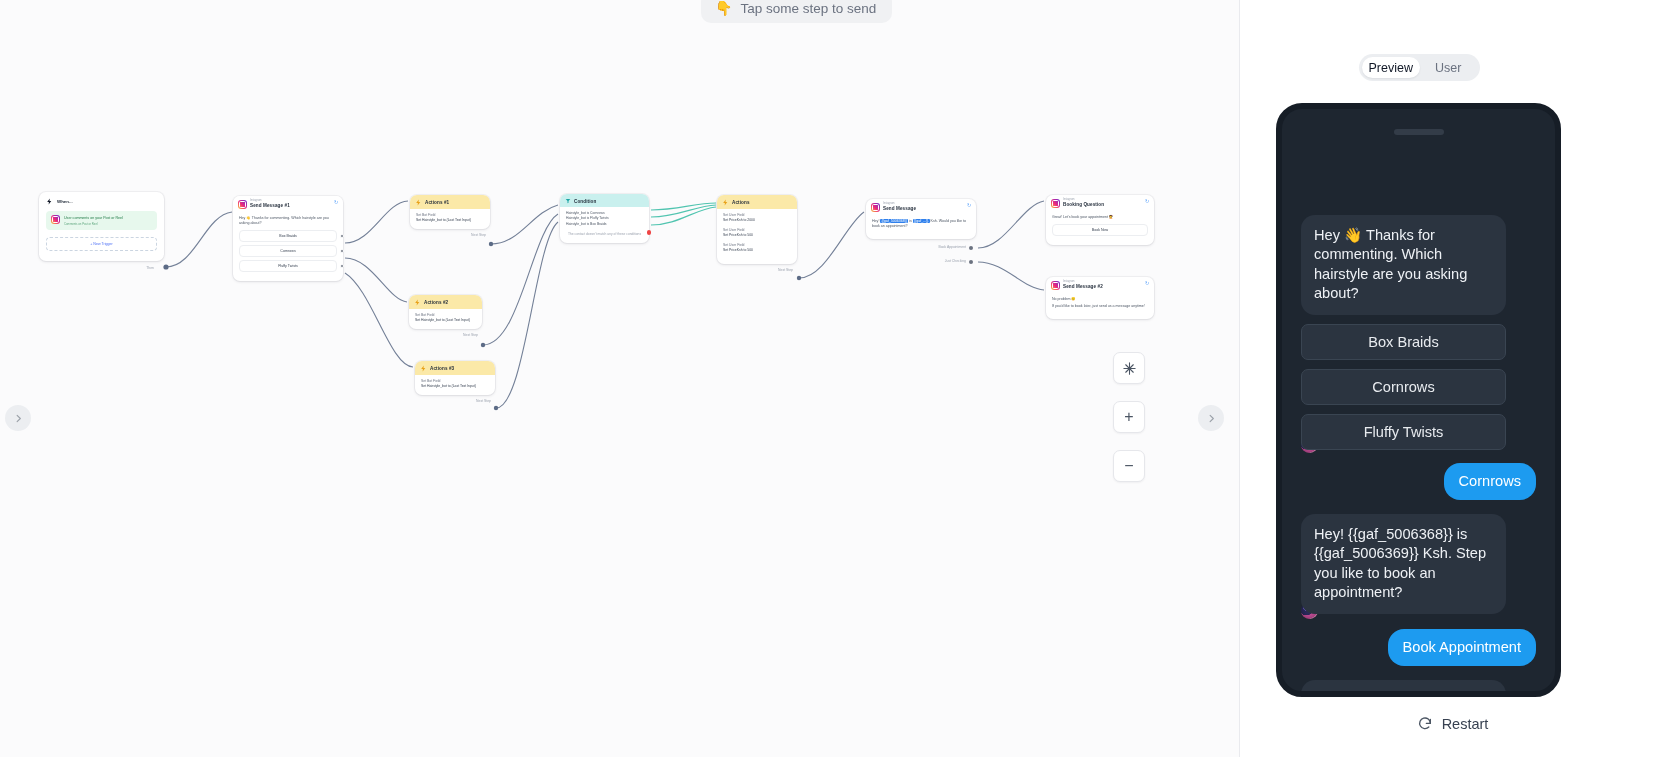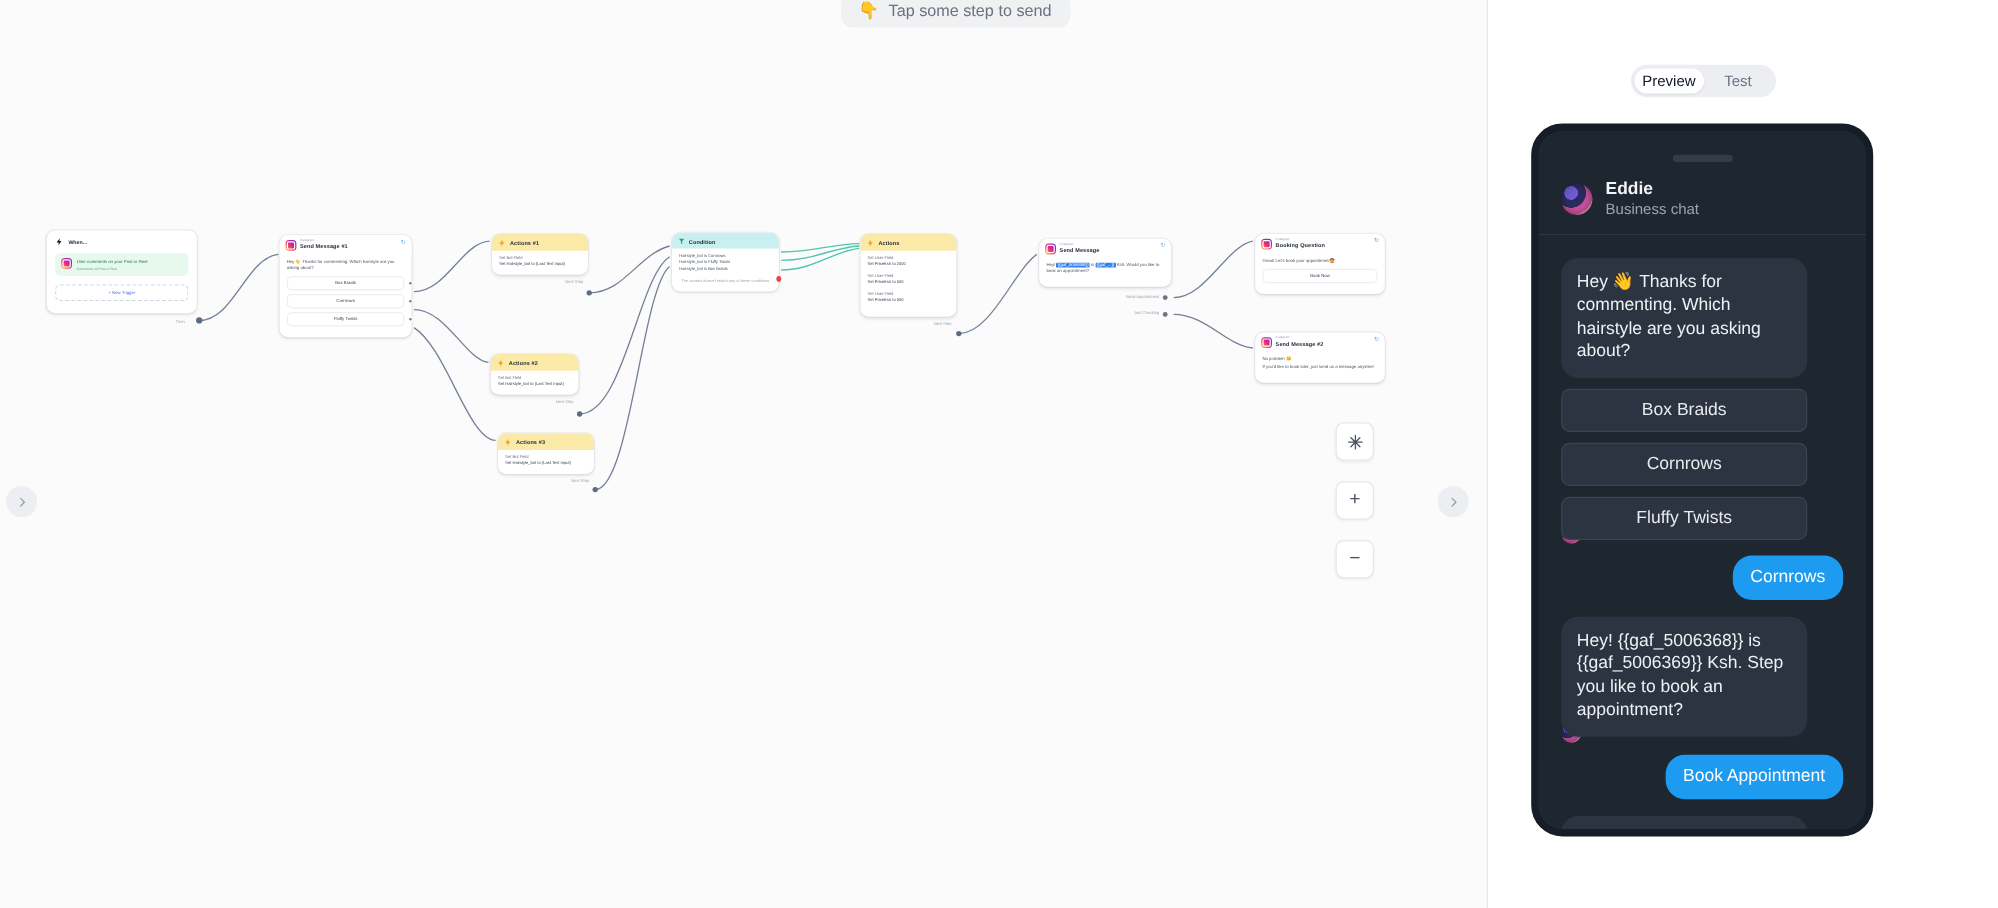--- a/index.html
+++ b/index.html
@@ -461,33 +461,26 @@
         <div class="msg-text">If you'd like to book later, just send us a message anytime!</div>
       </div>
     </div>
   </div>
   <div id="canvas-divider"></div>
 
   <div id="right-panel">
 
     <div id="mode-toggle">
       <div class="seg active">Preview</div>
-      <div class="seg">Test</div>
+      <div class="seg">User</div>
     </div>
 
     <div id="phone">
       <div id="phone-notch"></div>
 
-      <div id="chat-header">
-        <div class="avatar-img"></div>
-        <div>
-          <div class="nm">Eddie</div>
-          <div class="st">Business chat</div>
-        </div>
-      </div>
 
       <div id="chat-body">
 
         <div class="bubble-row">
           <div class="bubble-stack">
             <div class="bubble">Hey 👋 Thanks for commenting. Which hairstyle are you asking about?</div>
             <div class="qr-btn">Box Braids</div>
             <div class="qr-btn">Cornrows</div>
             <div class="qr-btn">Fluffy Twists</div>
           </div>
@@ -511,14 +504,21 @@
           <div class="bubble out">Book Appointment</div>
         </div>
 
         <div class="bubble-row">
           <div class="bubble">Great! Let's book your appointment 💇</div>
         </div>
 
       </div>
     </div>
 
+    <div id="restart">
+      <svg class="restart-icon" viewBox="0 0 24 24">
+        <path d="M20 11a8 8 0 10-2.3 5.6" fill="none" stroke="currentColor" stroke-width="2" stroke-linecap="round"></path>
+        <path d="M20 5v6h-6" fill="none" stroke="currentColor" stroke-width="2" stroke-linecap="round" stroke-linejoin="round"></path>
+      </svg>
+      <span>Restart</span>
+    </div>
   </div>
 </div>
 
 </body></html>

